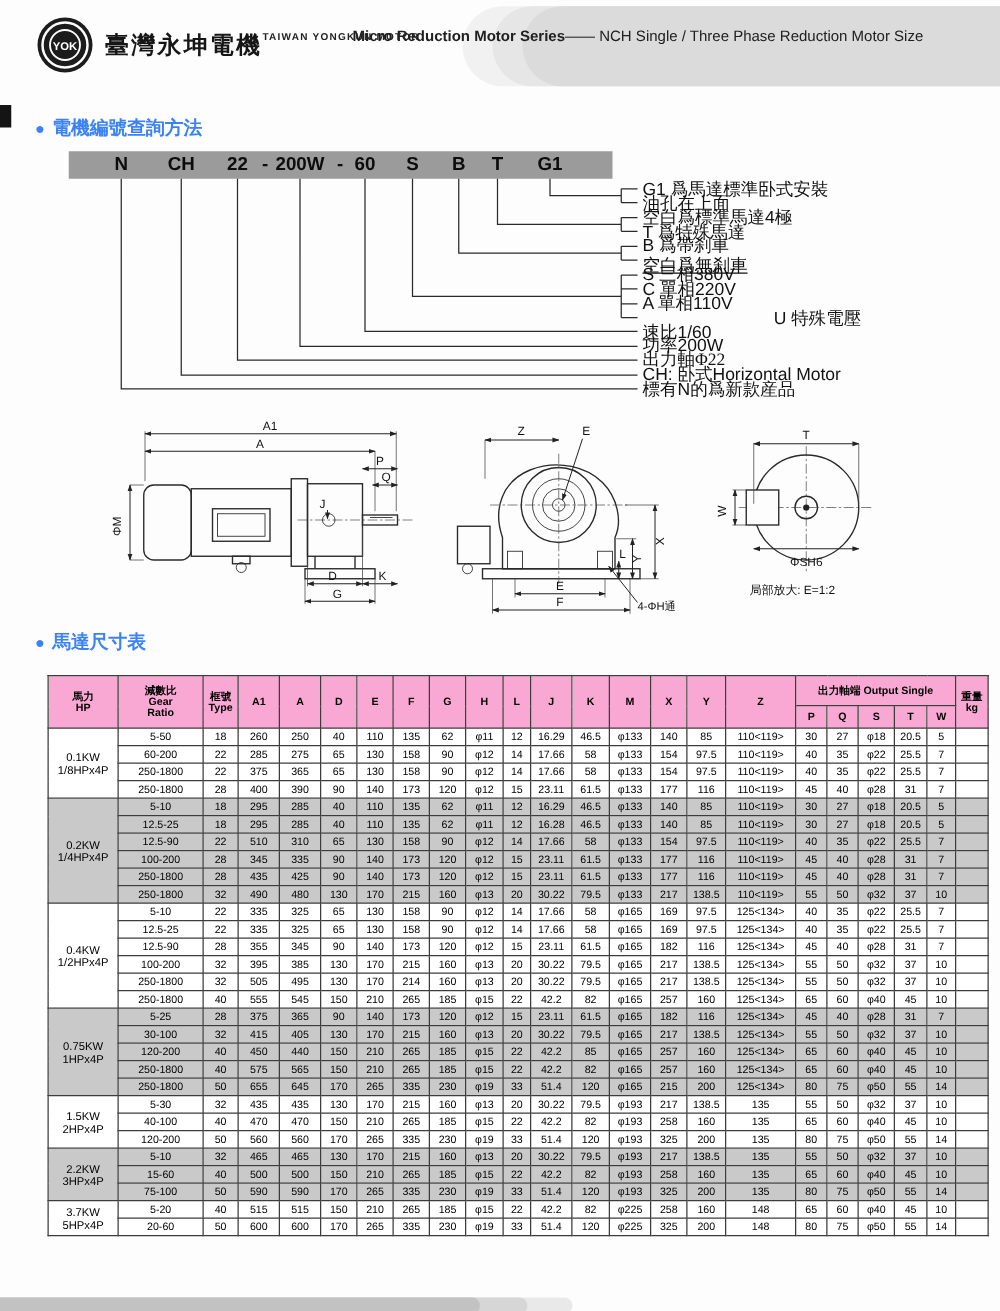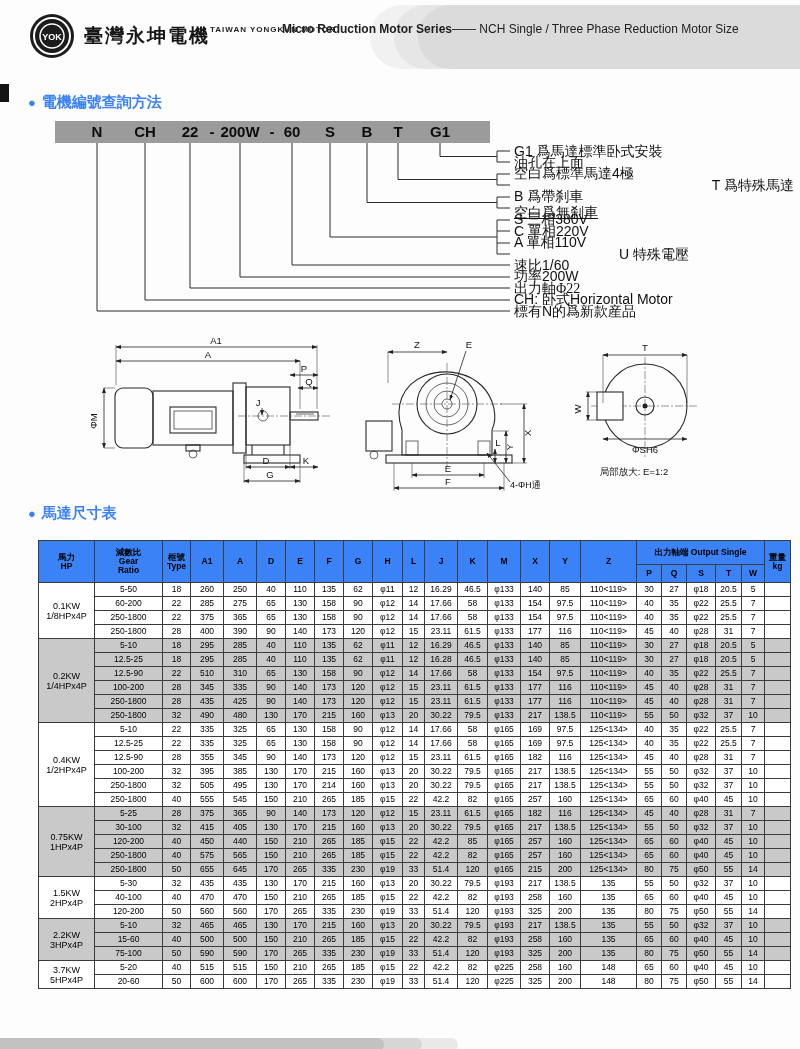--- a/index.html
+++ b/index.html
@@ -43,21 +43,21 @@
   .dim{stroke:#222;stroke-width:.8;fill:none;}
   .ext{stroke:#444;stroke-width:.6;}
   .ldr{stroke:#222;stroke-width:.8;fill:none;}
   .dt{font-size:9.5px;fill:#111;text-anchor:middle;}
   .dts{font-size:9px;fill:#111;text-anchor:start;}
 
   
   .dim-table{position:absolute;left:38px;top:540px;width:752px;border-collapse:collapse;
              table-layout:fixed;font-size:8.5px;text-align:center;color:#000;}
   .dim-table th,.dim-table td{border:1px solid #3c3c3c;padding:0;white-space:nowrap;overflow:hidden;}
-  .dim-table thead th{background:#3b82f6;font-weight:bold;}
+  .dim-table thead th{background:#f9a8d4;font-weight:bold;}
   .dim-table thead tr:first-child th{height:23px;}
   .dim-table thead tr:last-child th{height:17px;}
   .dim-table tbody td{height:13px;line-height:13px;background:#ffffff;}
   .dim-table tbody tr.shaded td{background:#c9c9c9;}
   .dim-table td.group{font-size:9px;line-height:10px;}
   .dim-table thead .hl{line-height:9px;font-size:8.5px;}
 
   
   .notes{position:absolute;left:38px;top:990px;width:745px;font-size:9.5px;line-height:13px;color:#111;}
   .notes .indent{padding-left:22px;}
@@ -121,21 +121,21 @@
     <path class="ln" d="M240 143 V277 H510"></path>
     <path class="ln" d="M190 143 V288 H510"></path>
     <path class="ln" d="M145 143 V300 H510"></path>
     <path class="ln" d="M97 143 V311 H510"></path>
   </svg>
 
   <div id="code-labels">
       <div class="code-label" style="top: 145.5px;">G1 爲馬達標準卧式安裝</div>
       <div class="code-label" style="top: 156.95px;">油孔在上面</div>
       <div class="code-label" style="top: 168.4px;">空白爲標準馬達4極</div>
-      <div class="code-label" style="top: 179.85px; text-align: right;">T 爲特殊馬達</div>
+      <div class="code-label" style="top: 179.85px;">T 爲特殊馬達</div>
       <div class="code-label" style="top: 191.3px;">B 爲帶刹車</div>
       <div class="code-label" style="top: 207px; text-decoration: underline;">空白爲無刹車</div>
       <div class="code-label" style="top: 214.2px;">S 三相380V</div>
       <div class="code-label" style="top: 225.65px;">C 單相220V</div>
       <div class="code-label" style="top: 237.1px;">A 單相110V</div>
       <div class="code-label" style="top: 248.55px; text-align: center;">U 特殊電壓</div>
       <div class="code-label" style="top: 260px;">速比1/60</div>
       <div class="code-label" style="top: 271.45px;">功率200W</div>
       <div class="code-label" style="top: 282.9px; font-family: Liberation Serif, serif;">出力軸Φ22</div>
       <div class="code-label" style="top: 294.35px;">CH: 卧式Horizontal Motor</div>

